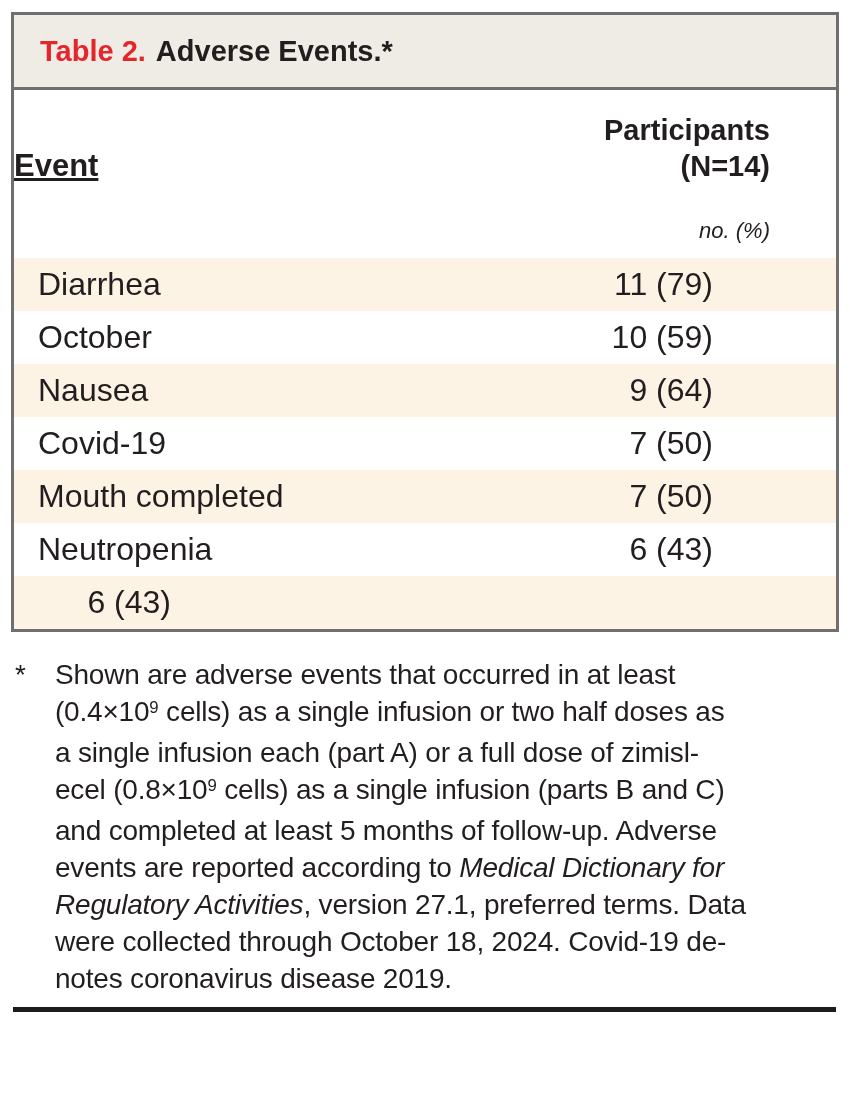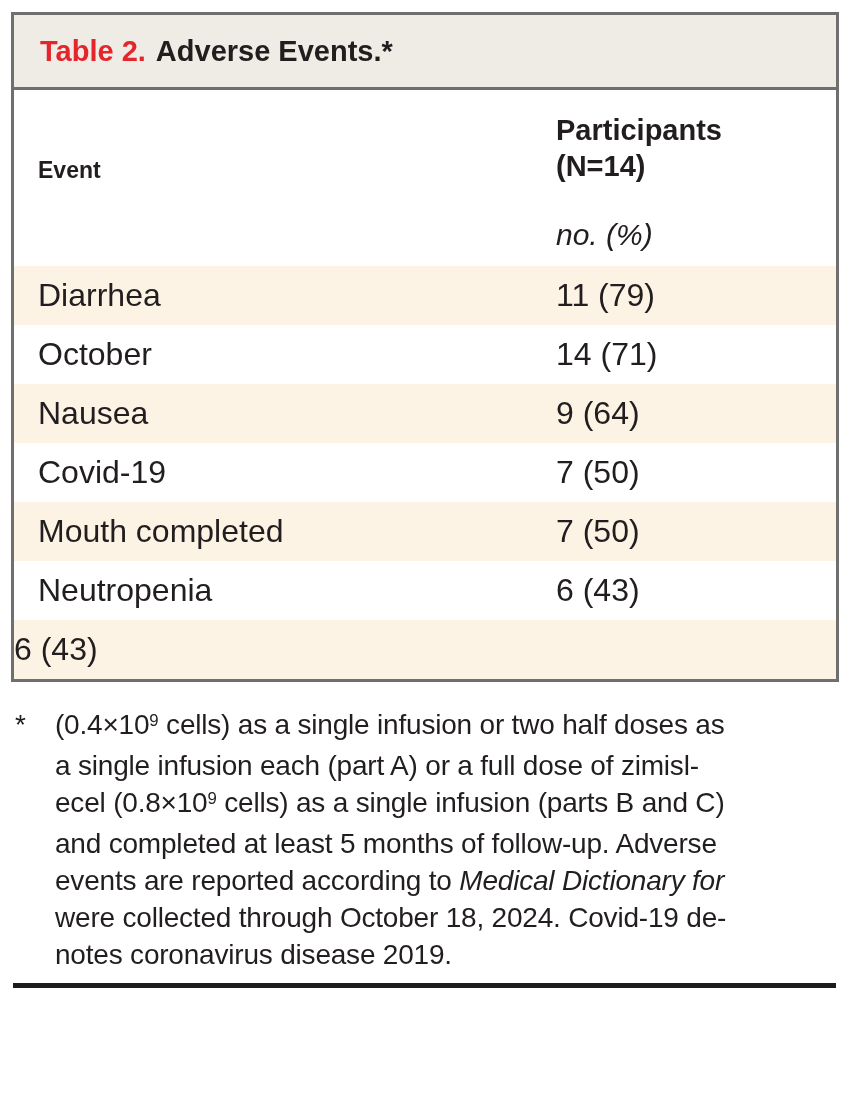--- a/index.html
+++ b/index.html
@@ -26,32 +26,32 @@
     background:var(--band);
     height:72px;
     display:flex;align-items:center;
     padding-left:26px;
     border-bottom:3px solid var(--gray);
     font-weight:bold;font-size:29px;
   }
   .band .tlabel{color:var(--red);margin-right:10px;}
   .headarea{padding-top:22px;}
   .chrow{display:flex;align-items:flex-end;}
-  .eventh{flex:1;padding-left:24px;font-weight:bold;font-size:23px;}
-  .col-right{width:214px;margin-right:66px;text-align:left;flex:0 0 auto;}
+  .eventh{flex:1;font-weight:bold;font-size:31px;text-decoration:underline;}
+  .col-right{width:214px;margin-right:66px;text-align:right;flex:0 0 auto;}
   .participants{font-weight:bold;font-size:29px;line-height:36px;}
   .units-row{display:flex;margin-top:34px;margin-bottom:14px;}
   .units-row .spacer{flex:1;}
-  .units{font-style:italic;font-size:30px;}
-  .trow{height:59px;display:flex;align-items:center;font-size:32px;gap:20px;}
+  .units{font-style:italic;font-size:22px;}
+  .trow{height:53px;display:flex;align-items:center;font-size:32px;gap:20px;}
   .trow.stripe{background:var(--stripe);}
   .cell-event{flex:1;padding-left:24px;}
   .cell-value{
     width:214px;margin-right:66px;flex:0 0 auto;
-    box-sizing:border-box;padding-right:57px;
+    box-sizing:border-box;padding-right:57px;text-align:right;
   }
   .footnote{
     margin:24px 11px 0 11px;
     position:relative;
     padding-left:44px;
     font-size:28px;line-height:37px;
     letter-spacing:-0.2px;
   }
   .fmarker{position:absolute;left:4px;top:0;}
   .fline{white-space:nowrap;}
@@ -91,21 +91,21 @@
       </div>
     </div>
 
     <div>
         <div class="trow stripe">
           <div class="cell-event">Diarrhea</div>
           <div class="cell-value">11 (79)</div>
         </div>
         <div class="trow">
           <div class="cell-event">October</div>
-          <div class="cell-value">14 (71)</div>
+          <div class="cell-value">10 (59)</div>
         </div>
         <div class="trow stripe">
           <div class="cell-event">Nausea</div>
           <div class="cell-value">9 (64)</div>
         </div>
         <div class="trow">
           <div class="cell-event">Covid-19</div>
           <div class="cell-value">7 (50)</div>
         </div>
         <div class="trow stripe">
@@ -119,25 +119,27 @@
         <div class="trow stripe">
           <div class="cell-value">6 (43)</div>
         </div>
       </div>
 
   </div>
 
   <div class="footnote">
     <span class="fmarker">*</span>
     <div>
+        <div class="fline"><span>Shown are adverse events that occurred in at least</span></div>
         <div class="fline"><span>(0.4×10</span><span class="sup">9</span><span> cells) as a single infusion or two half doses as</span></div>
         <div class="fline"><span>a single infusion each (part A) or a full dose of zimisl-</span></div>
         <div class="fline"><span>ecel (0.8×10</span><span class="sup">9</span><span> cells) as a single infusion (parts B and C)</span></div>
         <div class="fline"><span>and completed at least 5 months of follow-up. Adverse</span></div>
         <div class="fline"><span>events are reported according to </span><span class="it">Medical Dictionary for</span></div>
+        <div class="fline"><span class="it">Regulatory Activities</span><span>, version 27.1, preferred terms. Data</span></div>
         <div class="fline"><span>were collected through October 18, 2024. Covid-19 de-</span></div>
         <div class="fline"><span>notes coronavirus disease 2019.</span></div>
       </div>
   </div>
 
   <div class="bottom-rule"></div>
 
 </div>
 
 </body></html>

